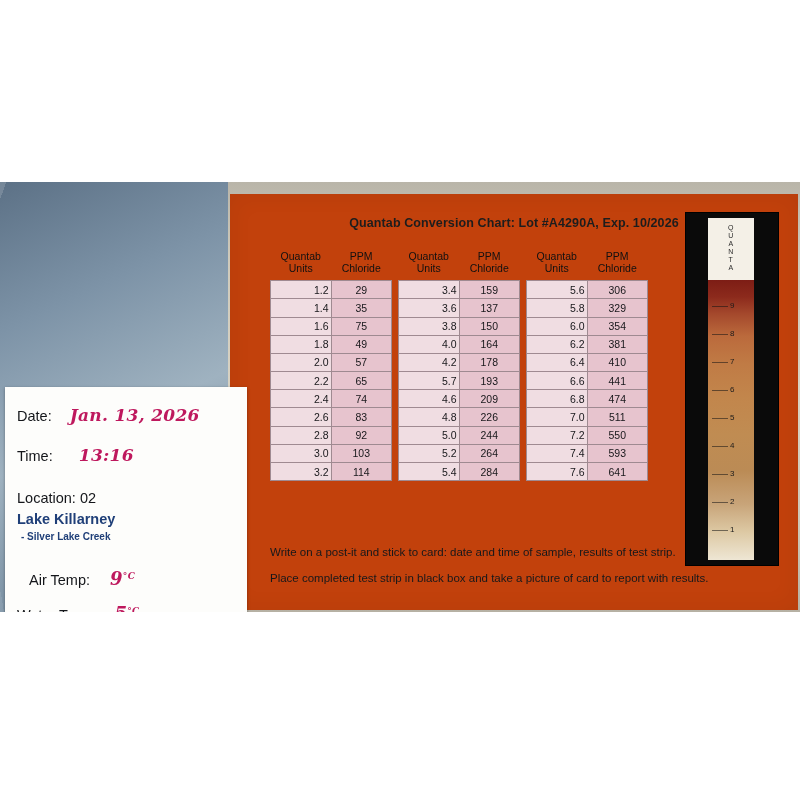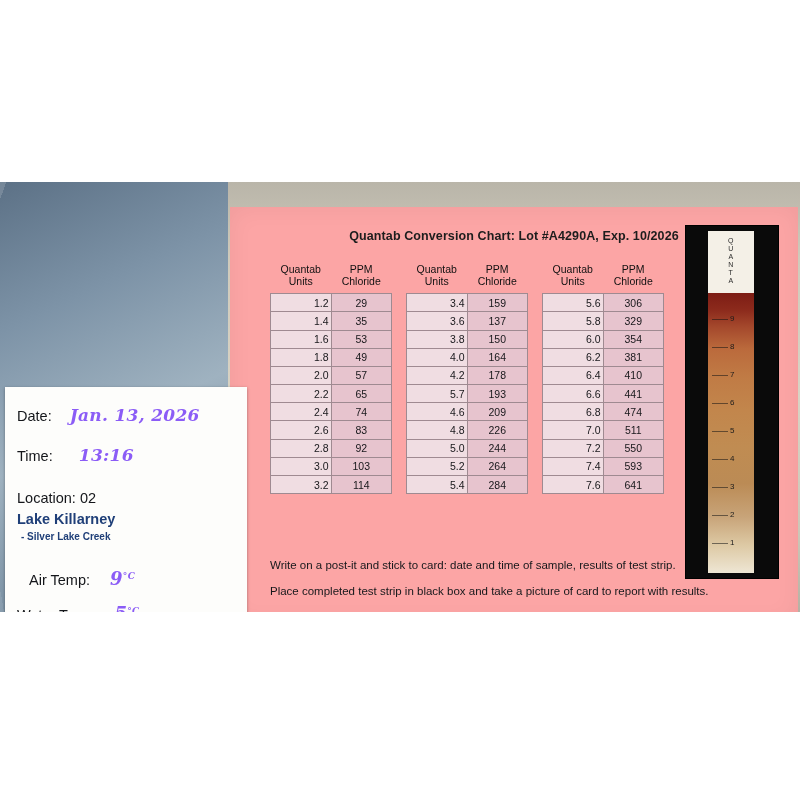--- a/index.html
+++ b/index.html
@@ -50,24 +50,24 @@
     position: absolute;
     left: 228px; top: 0;
     width: 572px; height: 430px;
     background: linear-gradient(180deg, #b9b5a9 0%, #cfcabb 18%, #d8d3c4 50%, #cbc6b7 82%, #b6b1a4 100%);
   }
 
   
   .card {
     position: absolute;
     left: 230px;
-    top: 25px;
+    top: 12px;
     width: 568px;
     height: 416px;
-    background: #fca5a5;
+    background: #c2410c;
     box-shadow: inset 0 0 24px rgba(0,0,0,0.06);
   }
 
   .card-title {
     position: absolute;
     left: 0; right: 0;
     top: 22px;
     text-align: center;
     font-size: 12.5px;
     font-weight: bold;
@@ -75,21 +75,21 @@
     letter-spacing: 0.1px;
   }
 
   
   .tables {
     position: absolute;
     left: 40px;
     top: 54px;
     width: 396px;
     display: flex;
-    gap: 14px;
+    gap: 6px;
   }
   .tbl {
     border-collapse: collapse;
     width: 122px;
     table-layout: fixed;
   }
   .tbl th {
     font-size: 10.5px;
     font-weight: normal;
     color: #111;
@@ -199,21 +199,21 @@
   .nc-row {
     position: absolute;
     left: 12px;
     font-size: 14.5px;
     color: #14161a;
   }
   .hand {
     font-family: "DejaVu Serif", serif;
     font-style: italic;
     font-weight: bold;
-    color: #8b5cf6;
+    color: #be185d;
     letter-spacing: 0.3px;
   }
   .blue {
     color: #1f3f78;
     font-weight: bold;
   }
   .sup { font-size: 9px; vertical-align: super; }
 </style>
 </head>
 <body>
@@ -248,21 +248,21 @@
             <tr>
                 <td class="c1">1.2</td>
                 <td class="c2">29</td>
               </tr>
             <tr>
                 <td class="c1">1.4</td>
                 <td class="c2">35</td>
               </tr>
             <tr>
                 <td class="c1">1.6</td>
-                <td class="c2">53</td>
+                <td class="c2">75</td>
               </tr>
             <tr>
                 <td class="c1">1.8</td>
                 <td class="c2">49</td>
               </tr>
             <tr>
                 <td class="c1">2.0</td>
                 <td class="c2">57</td>
               </tr>
             <tr>

